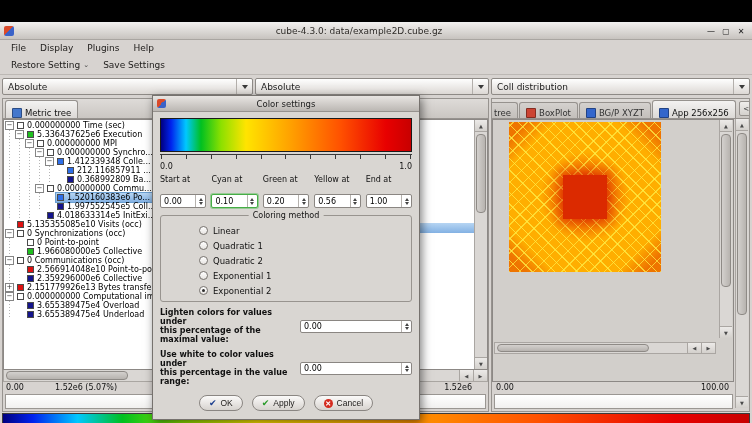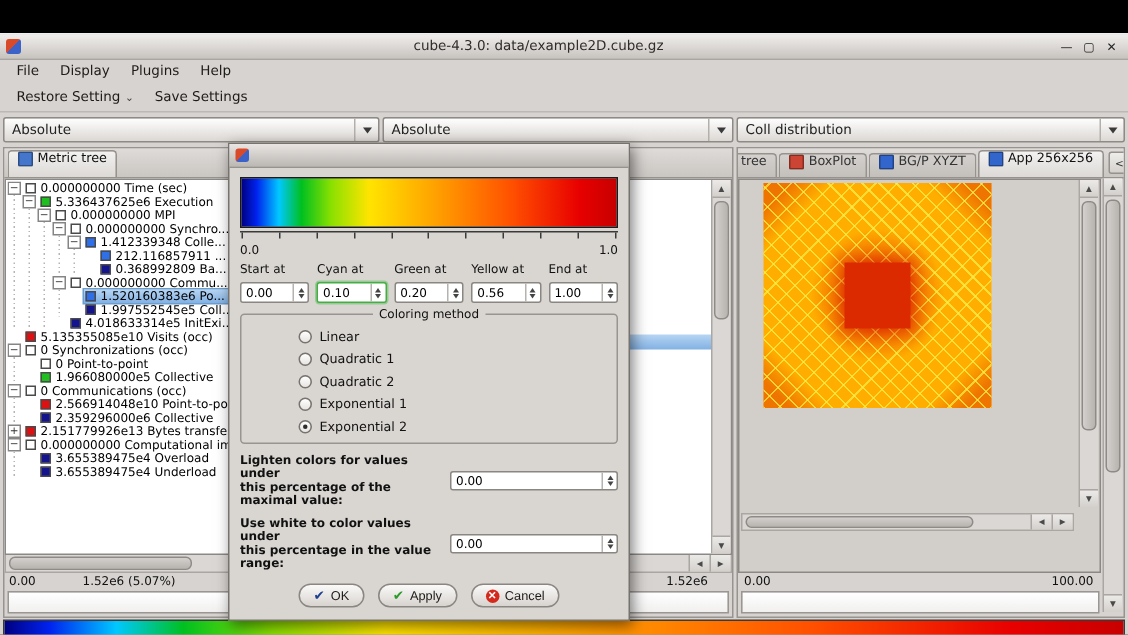--- a/index.html
+++ b/index.html
@@ -38,21 +38,21 @@
   
   .panels{flex:1;display:flex;gap:2px;padding:0 2px;min-height:0;}
   .panel{background:#d7d3d0;border:1px solid #97938f;position:relative;display:flex;flex-direction:column;min-width:0;box-sizing:border-box;}
   .panel.p-metric{width:251px;flex:0 0 auto;}
   .panel.p-call{width:234px;flex:0 0 auto;}
   .panel.p-system{flex:1;}
 
   .tabbar{height:19px;display:flex;align-items:flex-end;background:linear-gradient(#dedbd8,#cac6c2);
           border-bottom:1px solid #96928e;padding-left:2px;overflow:hidden;position:relative;flex:0 0 auto;}
   .tabbar.no-pad{padding-left:0;}
-  .tab{height:15px;display:flex;align-items:flex-start;gap:3px;padding:0 6px;font-size:8.5px;color:#333;
+  .tab{height:15px;display:flex;align-items:flex-end;gap:3px;padding:0 6px;font-size:8.5px;color:#333;
        background:linear-gradient(#d4d1ce,#c3bfbb);border:1px solid #96928e;border-bottom:none;
        border-radius:3px 3px 0 0;margin-right:1px;white-space:nowrap;flex:0 0 auto;}
   .tab.active{background:linear-gradient(#f3f2f1,#dcd9d6);height:17px;color:#111;}
   .tab.cut{margin-left:-16px;}
   .tab-icon{width:8px;height:8px;border:1px solid rgba(0,0,0,.35);border-radius:1px;flex:0 0 auto;}
   .tab-icon.metric{background:#4477cc;}
   .tab-scroll{margin-left:auto;display:flex;gap:2px;padding:0 2px 2px 2px;}
   .tab-arrow{width:13px;height:13px;border:1px solid #95918d;border-radius:2px;font-size:7px;color:#333;
        background:linear-gradient(#efedeb,#d4d1cd);display:flex;align-items:center;justify-content:center;}
 
@@ -120,21 +120,21 @@
   .dlg-icon{width:9px;height:9px;border-radius:2px;background:linear-gradient(135deg,#d94a2a 0 50%,#3a62c8 50%);flex:0 0 auto;}
   .dlg-title .t{flex:1;text-align:center;font-size:8.5px;color:#222;}
   .dlg-body{padding:6px 7px 8px 7px;}
   .grad-bar{height:32px;border:1px solid #1a1a1a;
     background:linear-gradient(to right,#000080 0%,#0022ee 4%,#00c8ff 10%,#00c020 16%,#8ce000 24%,#ffe400 34%,#ffa000 52%,#ff5000 72%,#e80000 90%,#c80000 100%);}
   .ticks{height:6px;border-top:1px solid #3a3a3a;display:flex;justify-content:space-between;padding:0 1px;margin-top:2px;}
   .ticks i{width:1px;height:4px;background:#3a3a3a;}
   .scale-labels{display:flex;justify-content:space-between;font-size:8px;color:#111;margin-top:1px;}
   .fields{display:flex;gap:5px;margin-top:4px;}
   .field{flex:1;min-width:0;}
-  .f-label{font-size:8px;color:#111;margin-bottom:4px;white-space:nowrap;}
+  .f-label{font-size:8px;color:#111;margin-bottom:10px;white-space:nowrap;}
   .spin{height:14px;background:#fff;border:1px solid #8a8682;border-radius:2px;display:flex;align-items:center;
         font-size:8px;color:#000;padding-left:3px;box-sizing:border-box;}
   .spin .val{flex:1;}
   .spin-btns{width:9px;align-self:stretch;border-left:1px solid #b6b2ae;display:flex;flex-direction:column;
         align-items:center;justify-content:center;gap:1px;flex:0 0 auto;}
   .tri-u{width:0;height:0;border-left:2.5px solid transparent;border-right:2.5px solid transparent;border-bottom:3px solid #444;}
   .tri-d{width:0;height:0;border-left:2.5px solid transparent;border-right:2.5px solid transparent;border-top:3px solid #444;}
   .spin.focused{border:1px solid #46ad46;box-shadow:0 0 0 1px rgba(90,190,90,.5);}
   .groupbox{margin-top:7px;border:1px solid #98948f;border-radius:3px;padding:7px 0 3px 0;position:relative;}
   .gb-title{position:absolute;top:-5px;left:50%;transform:translateX(-50%);background:#d9d6d2;padding:0 4px;font-size:8px;color:#111;white-space:nowrap;}
@@ -542,20 +542,21 @@
     </div>
 
     <div class="legend-row">
       <div class="rainbow"></div>
     </div>
   </div>
 
   <div class="dialog">
     <div class="dlg-title">
       <span class="dlg-icon"></span>
+      <span class="t">Color settings</span>
       <span style="width:9px;"></span>
     </div>
     <div class="dlg-body">
       <div class="grad-bar"></div>
       <div class="ticks" id="scale-ticks">
           <i></i>
           <i></i>
           <i></i>
           <i></i>
           <i></i>

